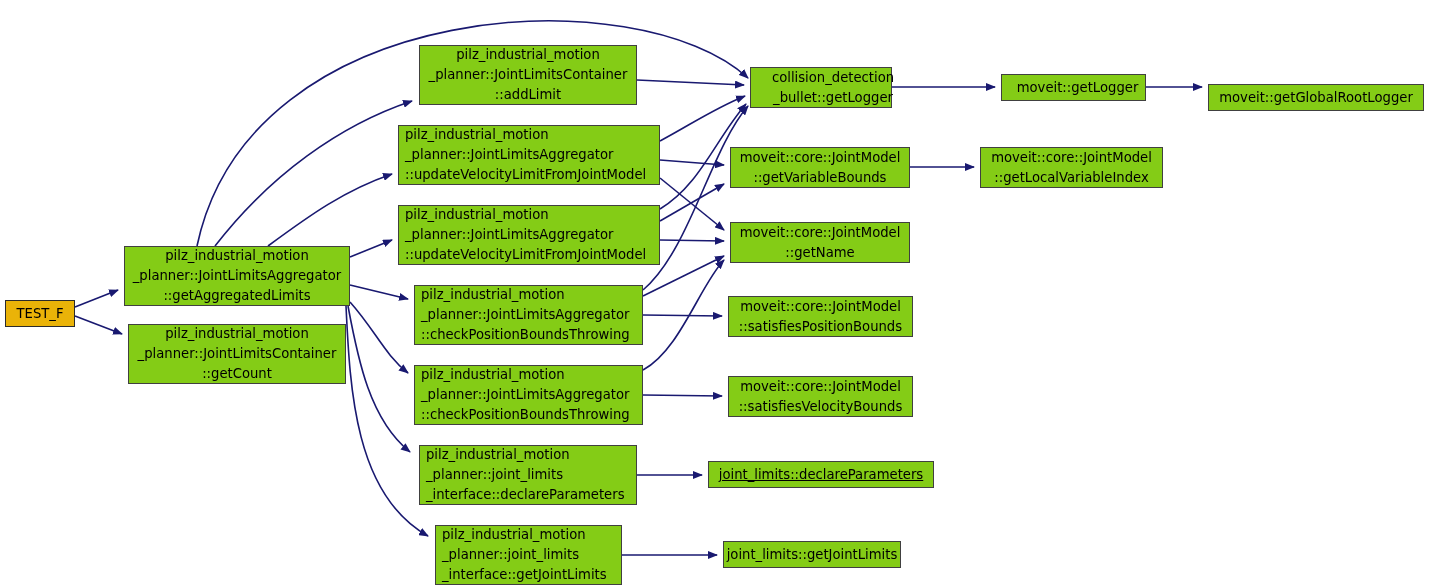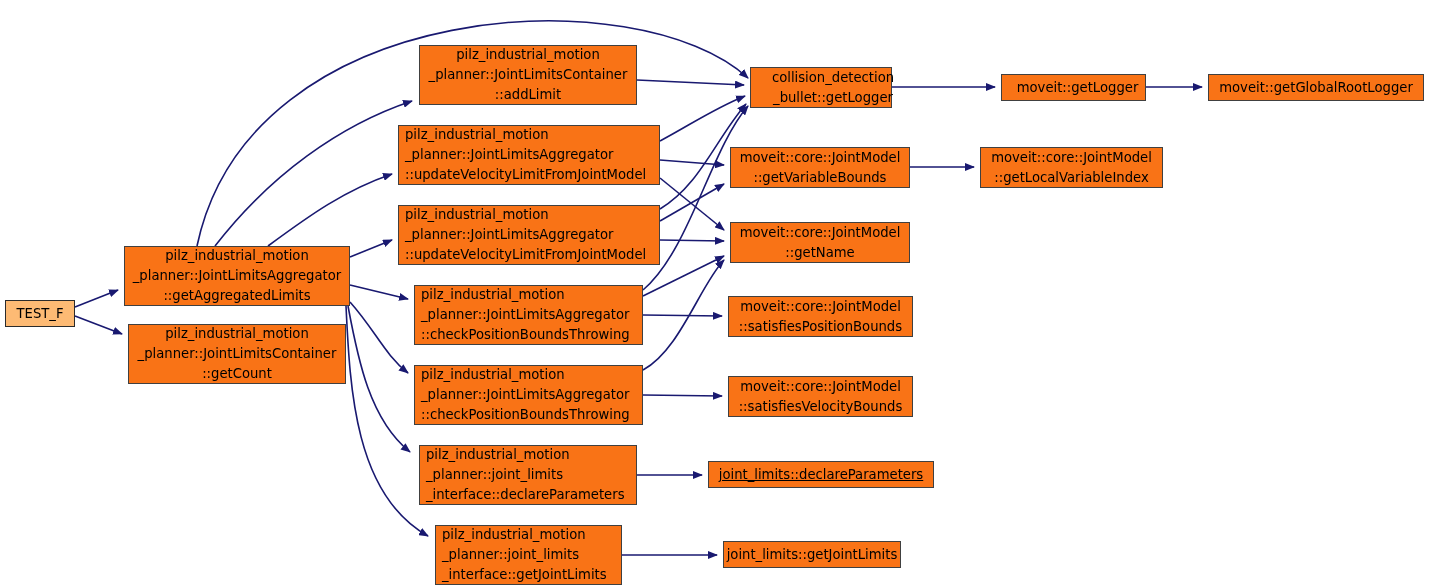--- a/index.html
+++ b/index.html
@@ -22,35 +22,35 @@
     left: 0;
     top: 0;
     width: 1429px;
     height: 588px;
     pointer-events: none;
   }
   .node {
     position: absolute;
     box-sizing: border-box;
     border: 1px solid #404040;
-    background: #f97316;
+    background: #84cc16;
     color: #000000;
     display: flex;
     flex-direction: column;
     align-items: center;
     justify-content: center;
     text-align: center;
     font-size: 13.2px;
     line-height: 20px;
     letter-spacing: 0px;
     white-space: pre;
     z-index: 2;
   }
   .node.root {
-    background: #fdba74;
+    background: #eab308;
     border-color: #2b2b2b;
     align-items: center;
   }
   .node .ln {
     display: block;
   }
   .node.lalign {
     align-items: flex-start;
     text-align: left;
   }
@@ -111,15 +111,15 @@
       <div class="node lalign" style="left: 435px; top: 525px; width: 187px; height: 60px;"><span class="ln">pilz_industrial_motion</span><span class="ln">_planner::joint_limits</span><span class="ln">_interface::getJointLimits</span></div>
       <div class="node" style="left: 750px; top: 67px; width: 142px; height: 41px; padding-left: 24px;"><span class="ln">collision_detection</span><span class="ln">_bullet::getLogger</span></div>
       <div class="node" style="left: 730px; top: 147px; width: 180px; height: 41px;"><span class="ln">moveit::core::JointModel</span><span class="ln">::getVariableBounds</span></div>
       <div class="node" style="left: 730px; top: 222px; width: 180px; height: 41px;"><span class="ln">moveit::core::JointModel</span><span class="ln">::getName</span></div>
       <div class="node" style="left: 728px; top: 296px; width: 185px; height: 41px;"><span class="ln">moveit::core::JointModel</span><span class="ln">::satisfiesPositionBounds</span></div>
       <div class="node" style="left: 728px; top: 376px; width: 185px; height: 41px;"><span class="ln">moveit::core::JointModel</span><span class="ln">::satisfiesVelocityBounds</span></div>
       <div class="node" style="left: 708px; top: 461px; width: 226px; height: 27px; text-decoration: underline;"><span class="ln">joint_limits::declareParameters</span></div>
       <div class="node" style="left: 723px; top: 541px; width: 178px; height: 27px;"><span class="ln">joint_limits::getJointLimits</span></div>
       <div class="node" style="left: 1001px; top: 74px; width: 145px; height: 27px; padding-left: 8px;"><span class="ln">moveit::getLogger</span></div>
       <div class="node" style="left: 980px; top: 147px; width: 183px; height: 41px;"><span class="ln">moveit::core::JointModel</span><span class="ln">::getLocalVariableIndex</span></div>
-      <div class="node" style="left: 1208px; top: 74px; width: 216px; height: 27px;"><span class="ln">moveit::getGlobalRootLogger</span></div>
+      <div class="node" style="left: 1208px; top: 84px; width: 216px; height: 27px;"><span class="ln">moveit::getGlobalRootLogger</span></div>
     </div>
 </div>
 
 </body></html>

